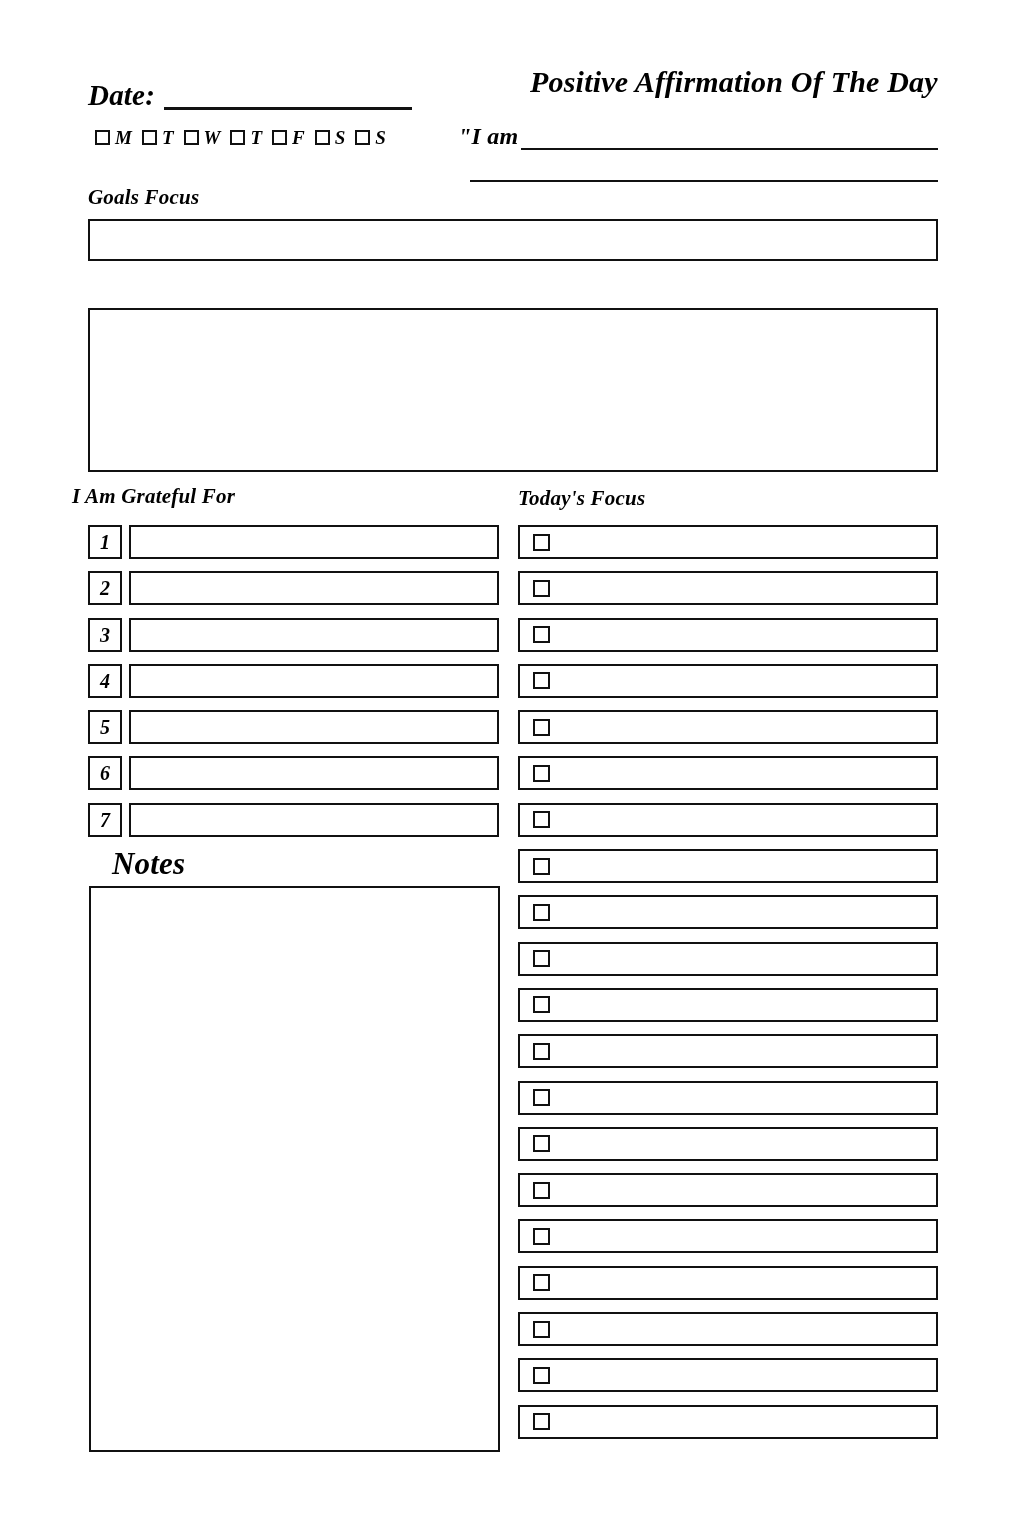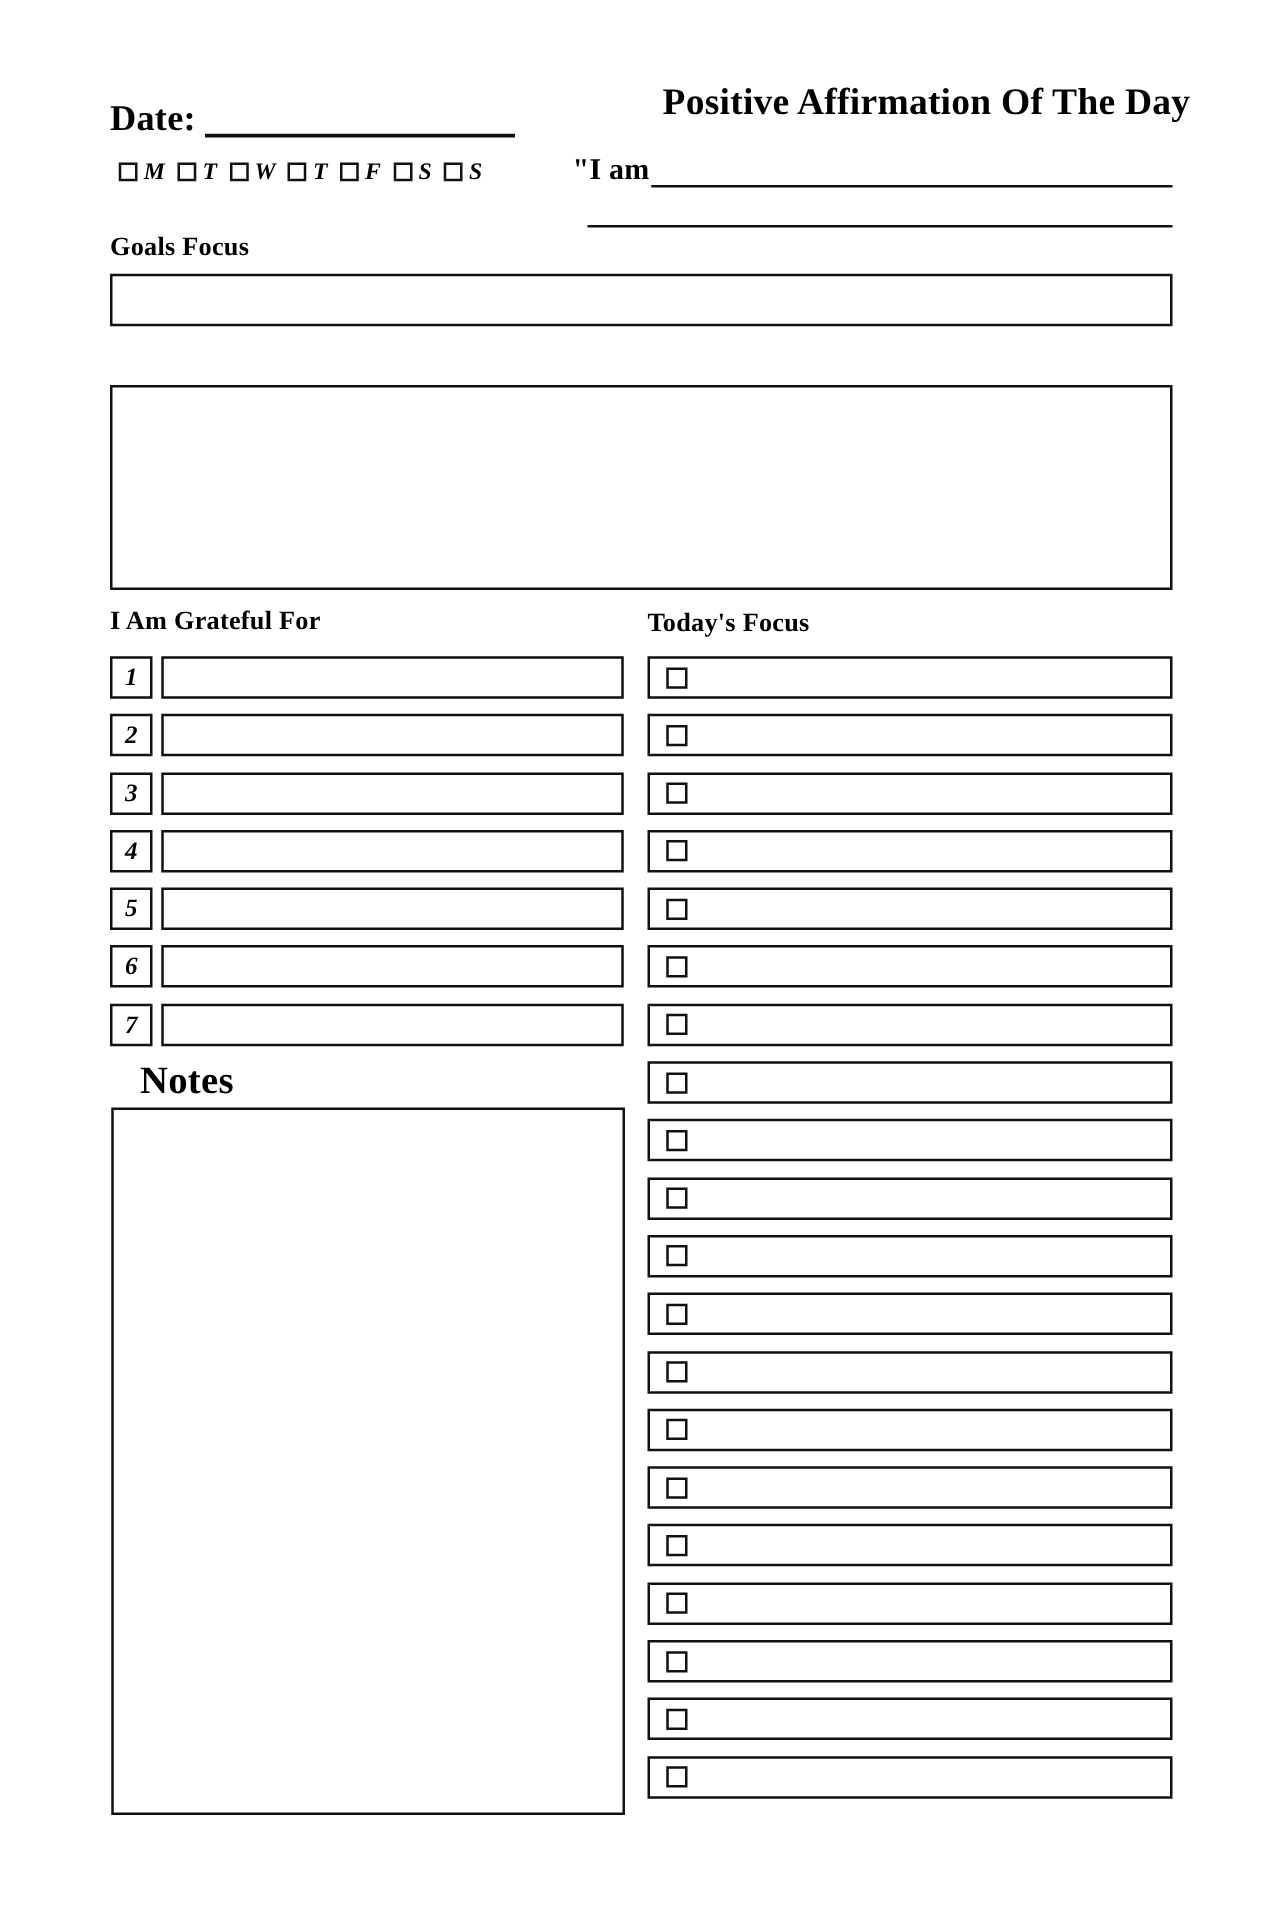--- a/index.html
+++ b/index.html
@@ -22,20 +22,21 @@
     left: 0; top: 0;
     width: 1024px;
     height: 1536px;
     background: #ffffff;
   }
 
   
   .script {
     font-family: "Liberation Serif", serif;
     font-weight: bold;
+    font-style: italic;
     letter-spacing: 0.2px;
   }
 
   
   #date-label {
     position: absolute;
     left: 88px;
     top: 78px;
     font-size: 29px;
     line-height: 34px;
@@ -78,21 +79,21 @@
     line-height: 19px;
     margin-left: 5px;
     margin-right: 5px;
   }
 
   #title {
     position: absolute;
     left: 530px;
     top: 64px;
     width: 420px;
-    text-align: right;
+    text-align: left;
     font-size: 30px;
     line-height: 36px;
     white-space: nowrap;
   }
 
   #iam-label {
     position: absolute;
     left: 458px;
     top: 122px;
     font-size: 24px;
@@ -118,21 +119,21 @@
 
   
   .section-heading {
     position: absolute;
     font-size: 21px;
     line-height: 24px;
     white-space: nowrap;
   }
   #focus-heading     { left: 88px;  top: 185px; }
   #affirm-heading    { left: 88px;  top: 276px; }
-  #grateful-heading  { left: 88px;  top: 484px; }
+  #grateful-heading  { left: 72px;  top: 484px; }
   #goals-heading     { left: 518px; top: 486px; }
   #notes-heading     { left: 88px;  top: 846px; font-size: 31px; line-height: 36px; margin-left: 24px; }
 
   
   .box {
     position: absolute;
     border: 2.5px solid #111;
     box-sizing: border-box;
     background: #fff;
   }

